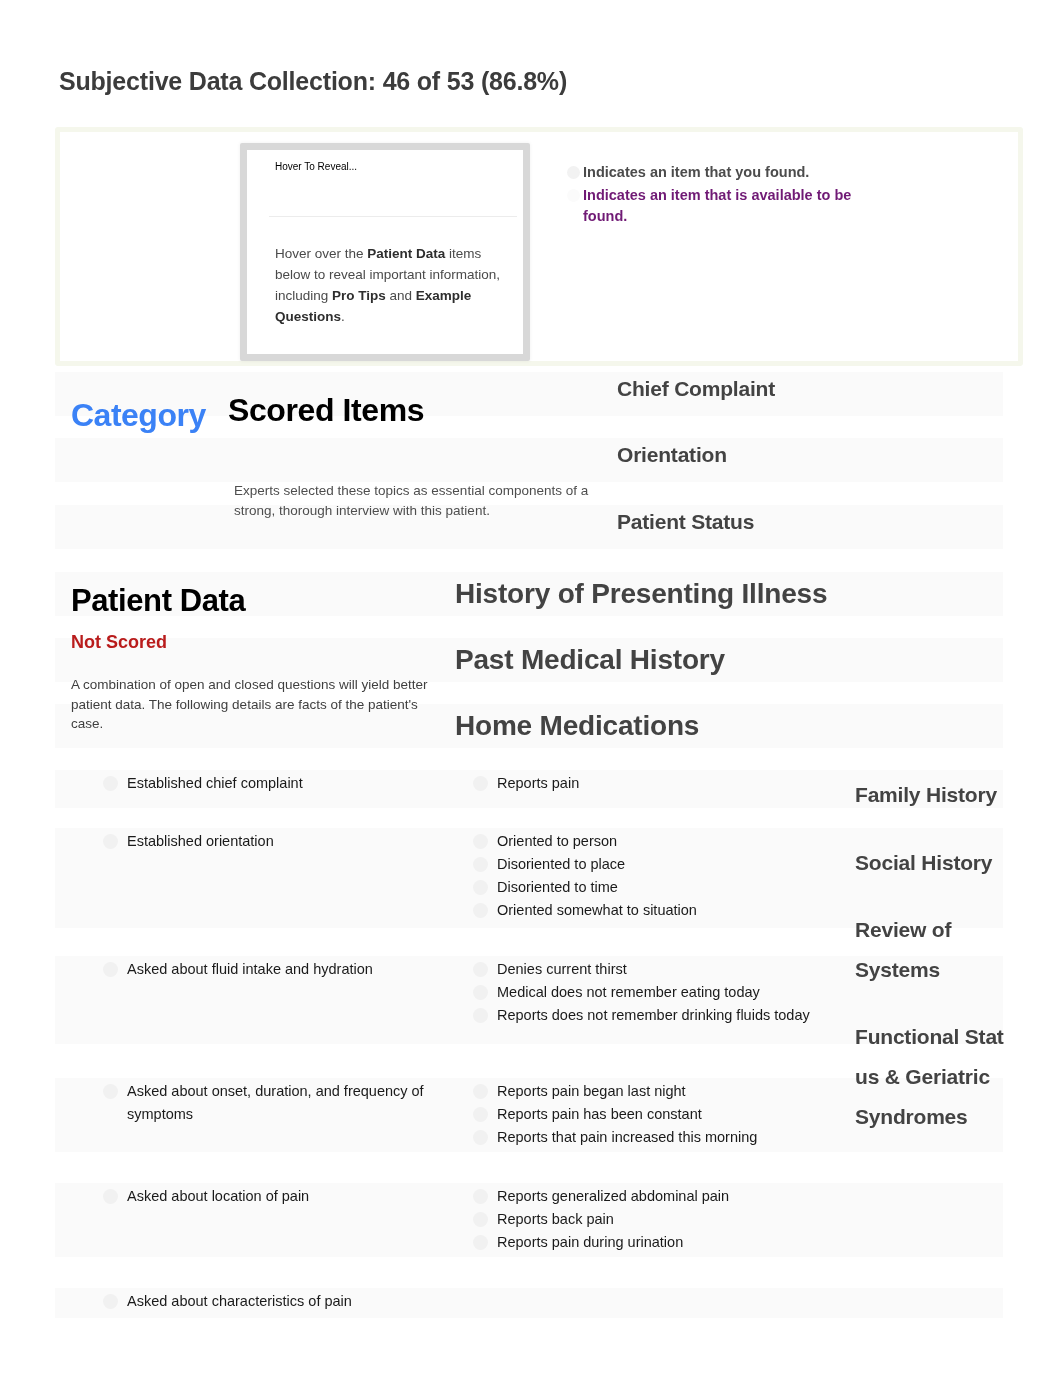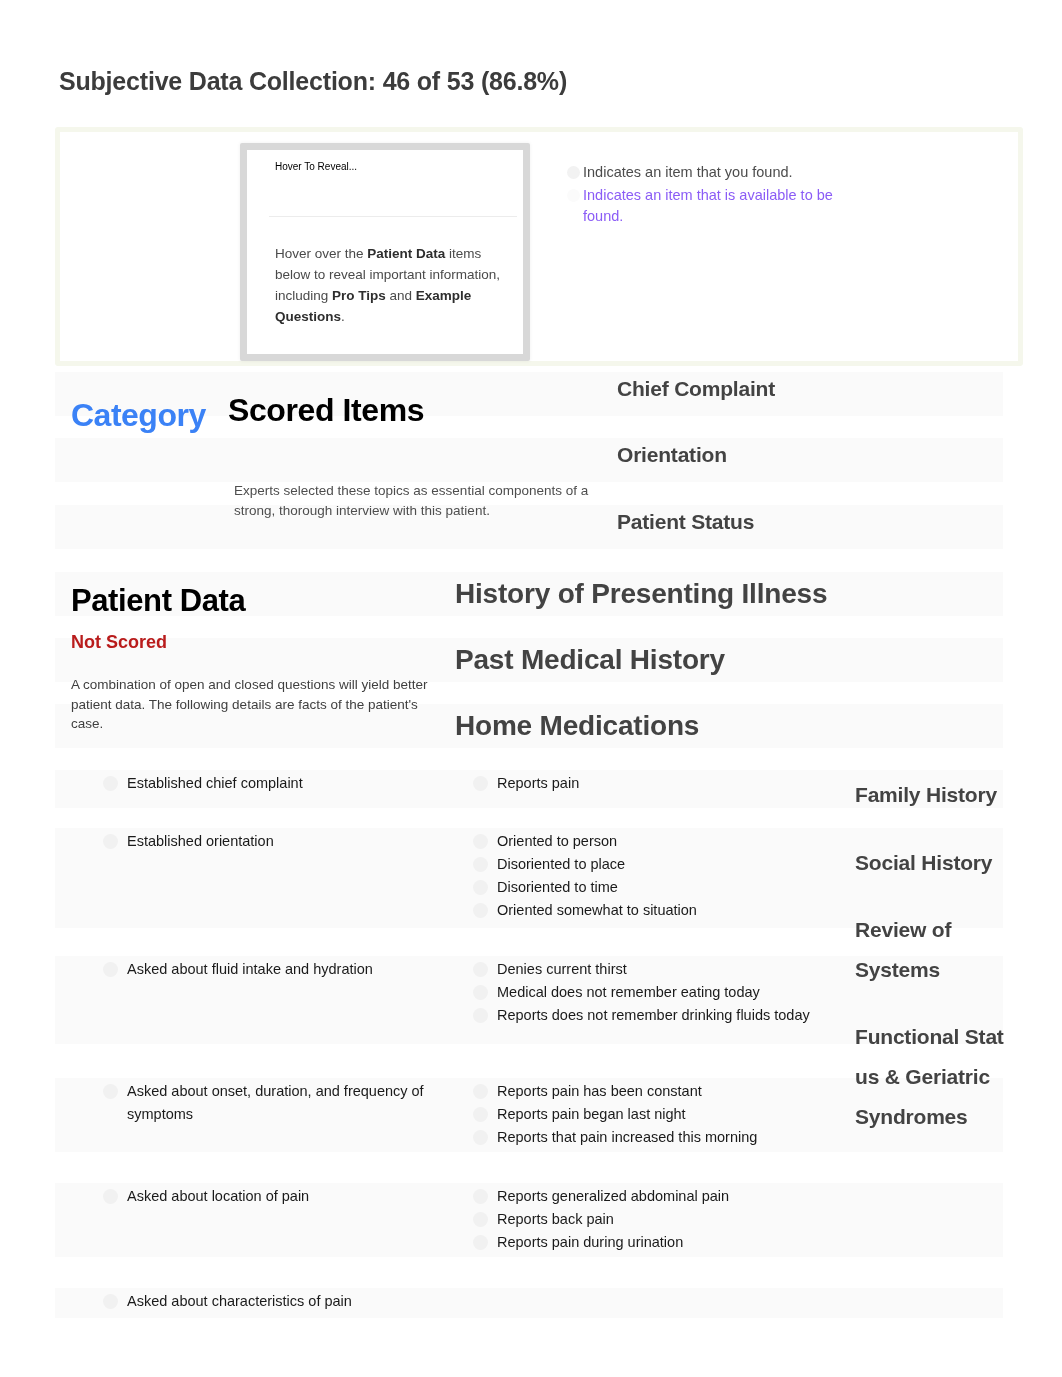--- a/index.html
+++ b/index.html
@@ -78,30 +78,31 @@
     color: #4a4a4a;
   }
   .hover-card-body b { color: #2e2e2e; font-weight: bold; }
 
   
   .legend {
     position: absolute;
     left: 505px;
     top: 30px;
     width: 300px;
+    font-weight: bold;
   }
   .legend-row {
     position: relative;
     font-size: 14.5px;
     line-height: 21.5px;
     color: #4c4c4c;
     padding-left: 18px;
     margin-bottom: 1px;
   }
-  .legend-row.second { color: #8b5cf6; }
+  .legend-row.second { color: #701a75; }
   .legend-dot {
     position: absolute;
     left: 2px;
     top: 4px;
     width: 13px;
     height: 13px;
     border-radius: 50%;
     background: #f2f2f2;
   }
   .legend-dot.available { background: #fbfbfb; }
@@ -336,22 +337,22 @@
     <div class="item"><span class="bullet"></span><span>Medical does not remember eating today</span></div>
     <div class="item"><span class="bullet"></span><span>Reports does not remember drinking fluids today</span></div>
   </div>
 </div>
 
 <div class="data-row" style="top:1080px;">
   <div class="col-left">
     <div class="item"><span class="bullet"></span><span>Asked about onset, duration, and frequency of symptoms</span></div>
   </div>
   <div class="col-mid">
+    <div class="item"><span class="bullet"></span><span>Reports pain began last night</span></div>
     <div class="item"><span class="bullet"></span><span>Reports pain has been constant</span></div>
-    <div class="item"><span class="bullet"></span><span>Reports pain began last night</span></div>
     <div class="item"><span class="bullet"></span><span>Reports that pain increased this morning</span></div>
   </div>
 </div>
 
 <div class="data-row" style="top:1185px;">
   <div class="col-left">
     <div class="item"><span class="bullet"></span><span>Asked about location of pain</span></div>
   </div>
   <div class="col-mid">
     <div class="item"><span class="bullet"></span><span>Reports generalized abdominal pain</span></div>

